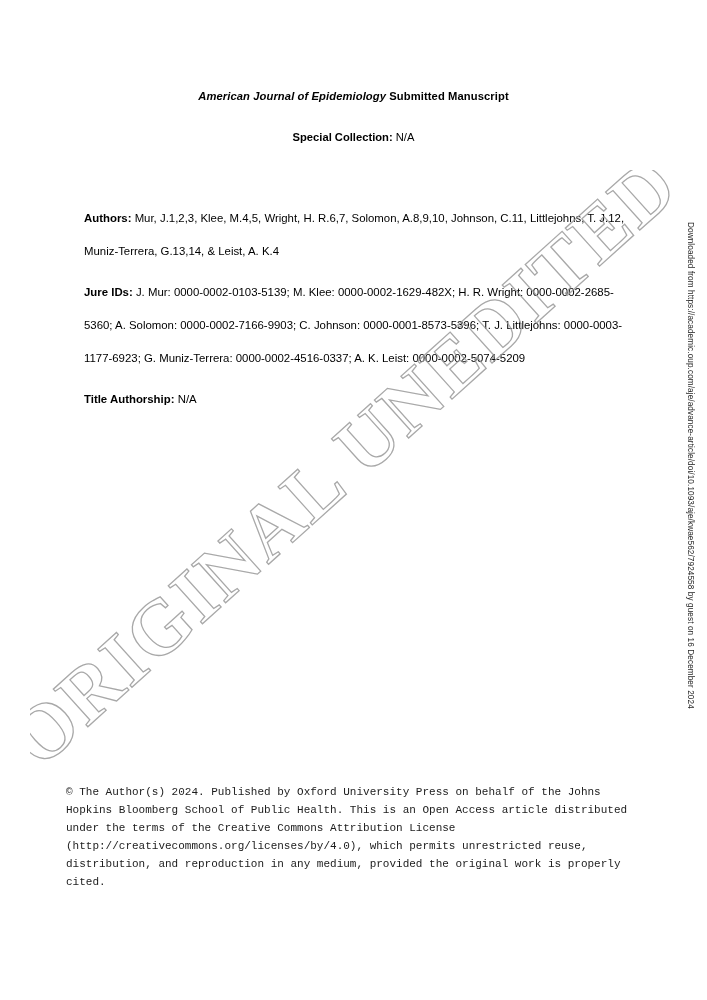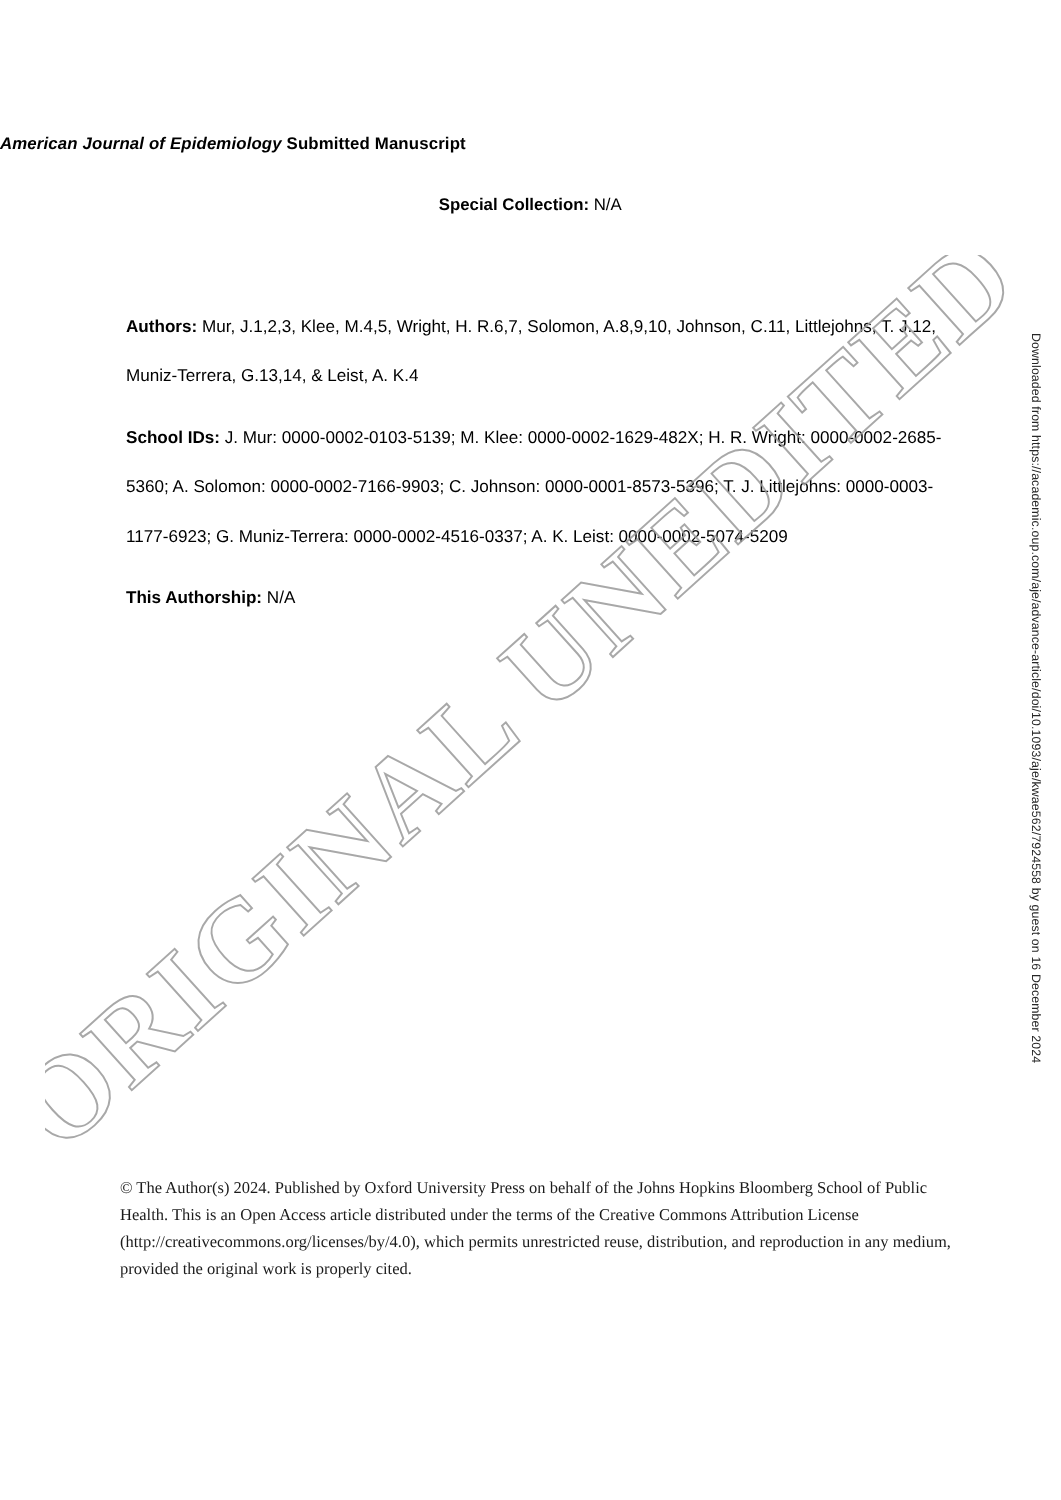--- a/index.html
+++ b/index.html
@@ -25,21 +25,21 @@
     background: #ffffff;
     overflow: hidden;
   }
 
   
   .journal-line {
     position: absolute;
     left: 0;
     top: 90px;
     width: 707px;
-    text-align: left;
+    text-align: center;
     font-size: 11.2px;
     font-weight: bold;
     letter-spacing: 0.1px;
   }
   .journal-line .ital {
     font-style: italic;
   }
   .special-line {
     position: absolute;
     left: 0;
@@ -67,25 +67,24 @@
   .body-block .lbl {
     font-weight: bold;
   }
 
   
   .copyright {
     position: absolute;
     left: 66px;
     top: 783px;
     width: 570px;
-    font-family: Liberation Serif, serif;
+    font-family: Liberation Mono, monospace;
     font-size: 11px;
     line-height: 18px;
     color: #1b1b1b;
-    margin-left: 14px;
   }
   .download-stamp-wrap {
     position: absolute;
     right: 0;
     top: 0;
     width: 34px;
     height: 1000px;
     overflow: hidden;
   }
   .stamp-rot {
@@ -132,24 +131,24 @@
 
   <div class="special-line">
     <span class="lbl">Special Collection:</span><span> N/A</span>
   </div>
 
   <div class="body-block">
     <p>
       <span class="lbl">Authors:</span><span> Mur, J.1,2,3, Klee, M.4,5, Wright, H. R.6,7, Solomon, A.8,9,10, Johnson, C.11, Littlejohns, T. J.12, Muniz-Terrera, G.13,14, &amp; Leist, A. K.4</span>
     </p>
     <p>
-      <span class="lbl">School IDs:</span><span> J. Mur: 0000-0002-0103-5139; M. Klee: 0000-0002-1629-482X; H. R. Wright: 0000-0002-2685-5360; A. Solomon: 0000-0002-7166-9903; C. Johnson: 0000-0001-8573-5396; T. J. Littlejohns: 0000-0003-1177-6923; G. Muniz-Terrera: 0000-0002-4516-0337; A. K. Leist: 0000-0002-5074-5209</span>
+      <span class="lbl">Jure IDs:</span><span> J. Mur: 0000-0002-0103-5139; M. Klee: 0000-0002-1629-482X; H. R. Wright: 0000-0002-2685-5360; A. Solomon: 0000-0002-7166-9903; C. Johnson: 0000-0001-8573-5396; T. J. Littlejohns: 0000-0003-1177-6923; G. Muniz-Terrera: 0000-0002-4516-0337; A. K. Leist: 0000-0002-5074-5209</span>
     </p>
     <p>
-      <span class="lbl">This Authorship:</span><span> N/A</span>
+      <span class="lbl">Title Authorship:</span><span> N/A</span>
     </p>
   </div>
 
   <div class="watermark">
     <svg width="660" height="640" viewBox="0 0 660 640" aria-hidden="true">
       <text class="watermark-text" x="10" y="600" transform="rotate(-42 10 600)">ORIGINAL UNEDITED MANUSCRIPT</text>
     </svg>
   </div>
 
   <div class="copyright">© The Author(s) 2024. Published by Oxford University Press on behalf of the Johns Hopkins Bloomberg School of Public Health. This is an Open Access article distributed under the terms of the Creative Commons Attribution License (http://creativecommons.org/licenses/by/4.0), which permits unrestricted reuse, distribution, and reproduction in any medium, provided the original work is properly cited.</div>

